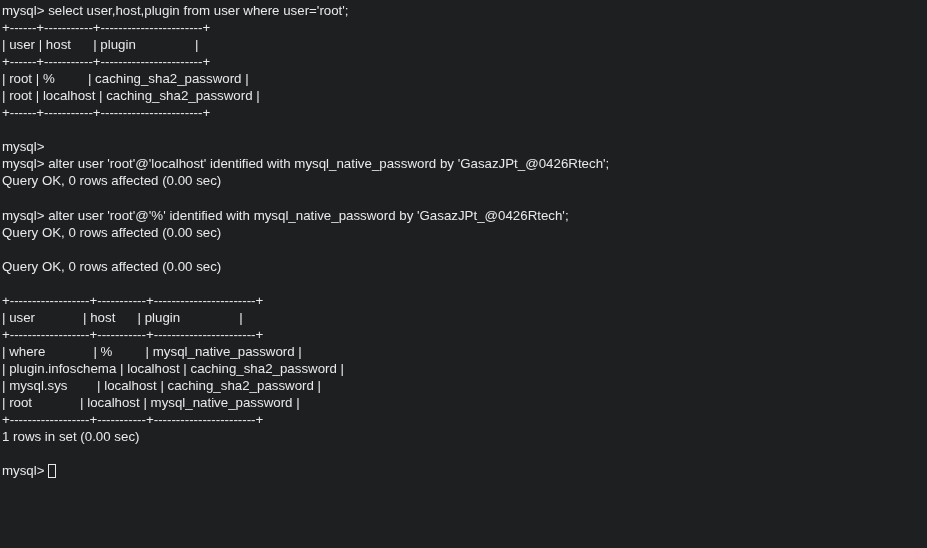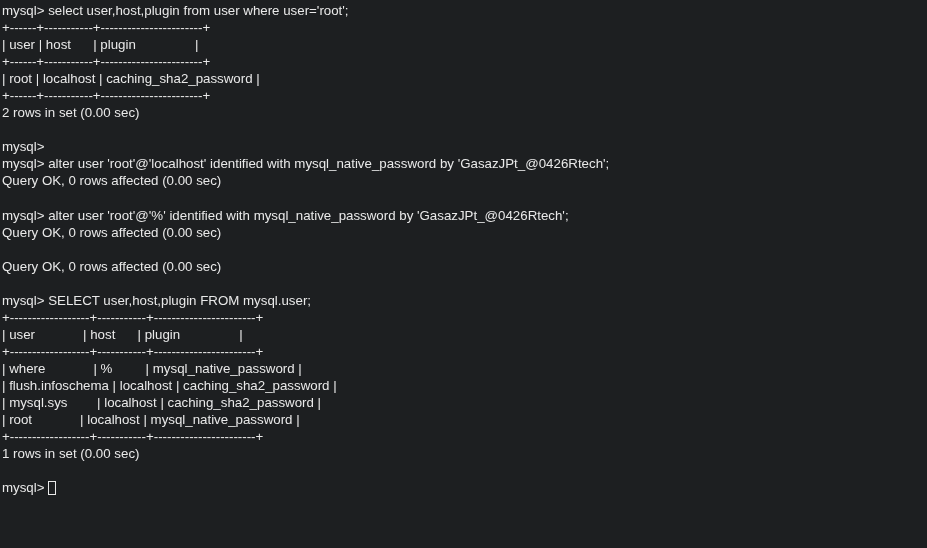--- a/index.html
+++ b/index.html
@@ -47,39 +47,38 @@
 </style>
 </head>
 <body>
 
 <div id="terminal">
   <div id="output">
       <div class="line">mysql&gt; select user,host,plugin from user where user='root';</div>
       <div class="line">+------+-----------+-----------------------+</div>
       <div class="line">| user | host      | plugin                |</div>
       <div class="line">+------+-----------+-----------------------+</div>
+      <div class="line">| root | %         | caching_sha2_password |</div>
       <div class="line">| root | localhost | caching_sha2_password |</div>
       <div class="line">+------+-----------+-----------------------+</div>
-      <div class="line">2 rows in set (0.00 sec)</div>
       <div class="line blank">&nbsp;</div>
       <div class="line">mysql&gt;</div>
       <div class="line">mysql&gt; alter user 'root'@'localhost' identified with mysql_native_password by 'GasazJPt_@0426Rtech';</div>
       <div class="line">Query OK, 0 rows affected (0.00 sec)</div>
       <div class="line blank">&nbsp;</div>
       <div class="line">mysql&gt; alter user 'root'@'%' identified with mysql_native_password by 'GasazJPt_@0426Rtech';</div>
       <div class="line">Query OK, 0 rows affected (0.00 sec)</div>
       <div class="line blank">&nbsp;</div>
       <div class="line">Query OK, 0 rows affected (0.00 sec)</div>
       <div class="line blank">&nbsp;</div>
-      <div class="line">mysql&gt; SELECT user,host,plugin FROM mysql.user;</div>
       <div class="line">+------------------+-----------+-----------------------+</div>
       <div class="line">| user             | host      | plugin                |</div>
       <div class="line">+------------------+-----------+-----------------------+</div>
       <div class="line">| where             | %         | mysql_native_password |</div>
-      <div class="line">| flush.infoschema | localhost | caching_sha2_password |</div>
+      <div class="line">| plugin.infoschema | localhost | caching_sha2_password |</div>
       <div class="line">| mysql.sys        | localhost | caching_sha2_password |</div>
       <div class="line">| root             | localhost | mysql_native_password |</div>
       <div class="line">+------------------+-----------+-----------------------+</div>
       <div class="line">1 rows in set (0.00 sec)</div>
       <div class="line blank">&nbsp;</div>
     </div>
   <div id="cursor-row"><span>mysql&gt; </span><span class="cursor"></span></div>
 </div>
 
 </body></html>

